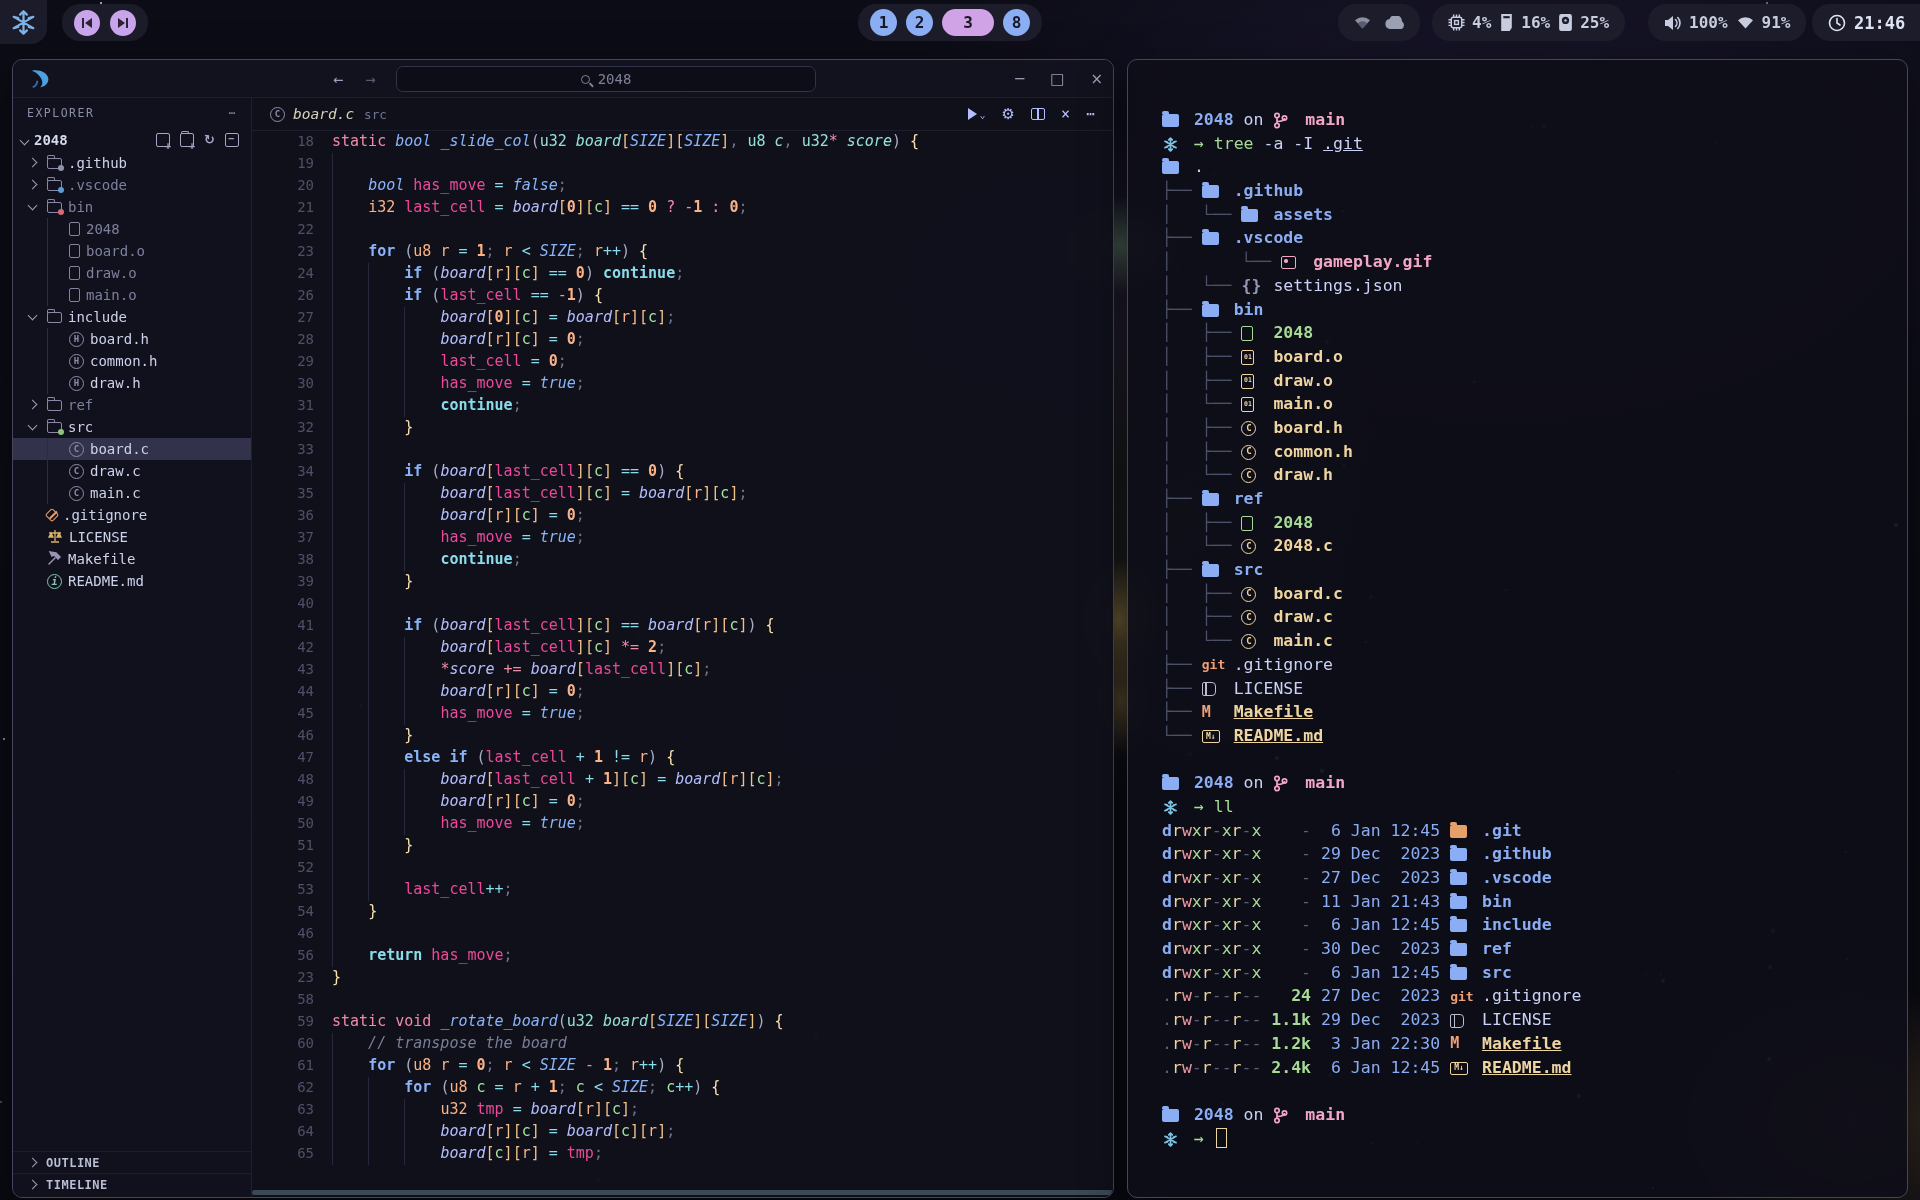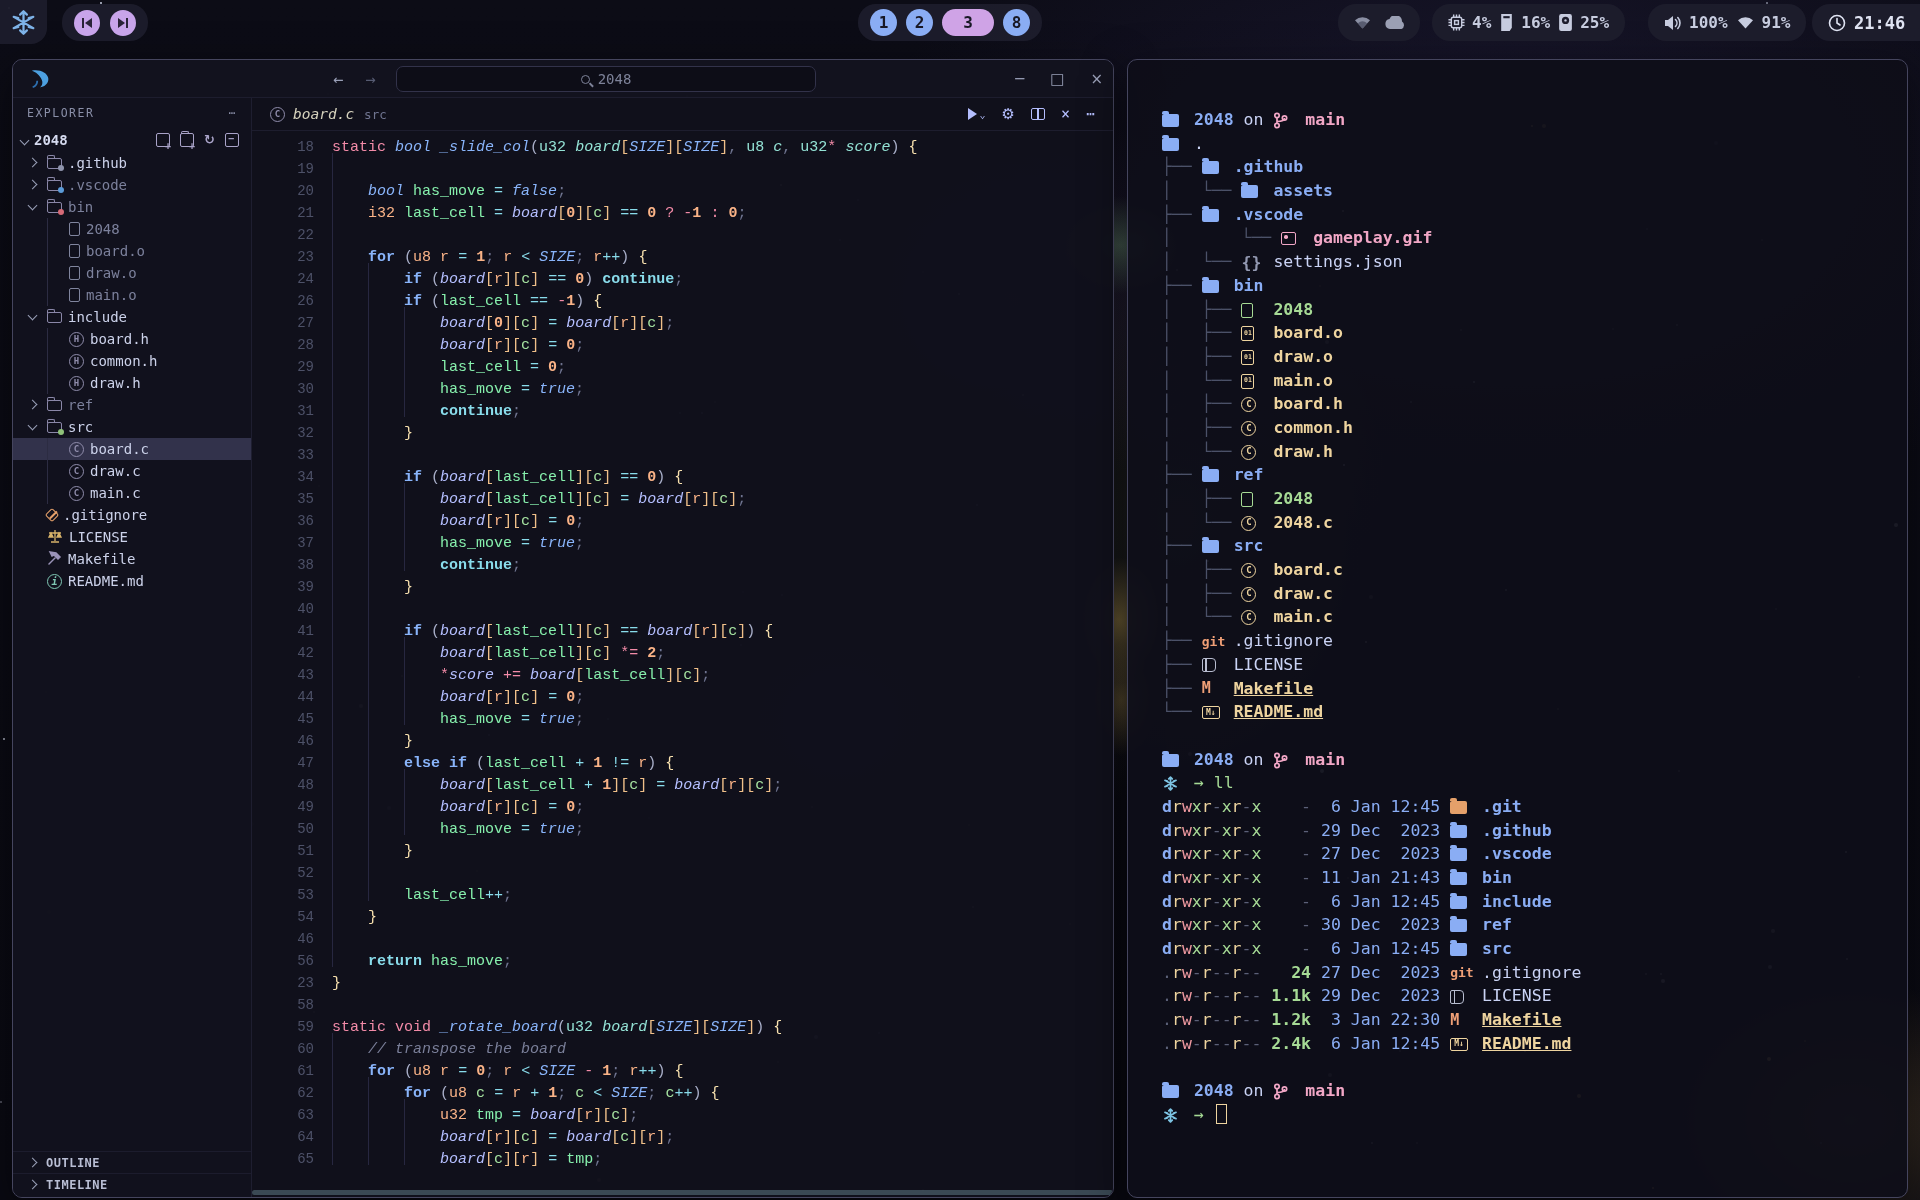--- a/index.html
+++ b/index.html
@@ -108,35 +108,35 @@
   
   .editor { flex:1; position:relative; background:rgba(16,16,27,.55); }
   .tabbar { height:33px; display:flex; align-items:center; border-bottom:1px solid #1d1d2e; padding-left:18px; gap:8px; }
   .tab-file { color:#d6d2bd; font-style:italic; font-size:14.5px; }
   .tab-hint { color:#6f7490; font-size:12.5px; margin-left:2px; }
   .edit-acts { margin-left:auto; display:flex; align-items:center; gap:16px; padding-right:18px; color:#b4befe; font-size:15px;}
   .play { width:0; height:0; border-left:9px solid #b4befe; border-top:6px solid transparent; border-bottom:6px solid transparent; display:inline-block;}
   .splitic { width:14px; height:12px; border:1.3px solid #b4befe; border-radius:2px; position:relative; display:inline-block;}
   .splitic::after { content:""; position:absolute; left:5.5px; top:0; bottom:0; width:1.3px; background:#b4befe; }
   .gearc { font-family:"DejaVu Sans", sans-serif; }
-  .code { position:absolute; top:33px; left:0; right:0; bottom:0; overflow:hidden; font-size:15px; line-height:32px;font-family:Liberation Mono, monospace; }
+  .code { position:absolute; top:33px; left:0; right:0; bottom:0; overflow:hidden; font-size:15px; line-height:20px; }
   .cl { white-space:pre; position:relative; height:22px; }
   .ln { display:inline-block; width:62px; text-align:right; color:#4d5168; padding-right:0; margin-right:18px; font-size:14px;}
   .guide { position:absolute; top:0; height:22px; width:1px; background:#272740; }
   .hscroll { position:absolute; left:0; right:0; bottom:2px; height:5px; background:rgba(150,195,205,.32); border-radius:3px;}
   
   .tk-kw{color:#f38ba8} .tk-ty{color:#89b4fa;font-style:italic} .tk-tyn{color:#fab387}
   .tk-sig{color:#94e2d5} .tk-sigi{color:#94e2d5;font-style:italic}
   .tk-ctrl{color:#89b4fa;font-weight:bold} .tk-flow{color:#89dceb;font-weight:bold}
   .tk-bool{color:#89b4fa;font-style:italic} .tk-macro{color:#89b4fa;font-style:italic}
   .tk-param{color:#b4befe;font-style:italic} .tk-vr{color:#fab387} .tk-vc{color:#a6e3a1}
   .tk-fn{color:#89b4fa;font-style:italic} .tk-num{color:#fab387;font-weight:bold}
   .tk-op{color:#89dceb} .tk-qop{color:#f38ba8}
   .tk-br{color:#f0c08a} .tk-brace{color:#f9e2af} .tk-par{color:#a8aec8} .tk-pun{color:#6f7490}
-  .tk-cm{color:#7a7f99;font-style:italic} .tk-id{color:#86efac}
+  .tk-cm{color:#7a7f99;font-style:italic} .tk-id{color:#ec4899}
   
   .term { position:absolute; inset:0; padding:48px 0 0 26px; font-size:16.5px; line-height:23.7px; }
   .t-line { white-space:pre; height:23.7px; display:block;padding-left:8px; }
   .c-fg{color:#cad3f5} .c-dirb{color:#8aadf4;font-weight:bold} .c-pinkb{color:#f2a7c6;font-weight:bold}
   .c-green{color:#a6da95} .c-greenb{color:#a6da95;font-weight:bold} .c-cream{color:#eed49f;font-weight:bold}
   .c-creamu{color:#eed49f;font-weight:bold;text-decoration:underline}
   .c-gray{color:#5b6078} .c-pfx{color:#4b5168} .c-date{color:#8aadf4} .c-size{color:#a6da95;font-weight:bold}
   .c-undw{color:#cad3f5;text-decoration:underline}
   .p-d{color:#8aadf4;font-weight:bold}.p-r{color:#eed49f}.p-w{color:#ee99a0}.p-x{color:#a6da95}.p-n{color:#5b6078}
   .ticon { display:inline-flex; width:22px; vertical-align:middle; justify-content:flex-start; align-items:center;}
@@ -482,20 +482,23 @@
 </div>
 
 <div class="window win-term">
   <div class="term" id="term">
       <span class="t-line"><span class="ticon"><span class="tf"></span></span><span class="c-dirb"> 2048</span><span class="c-fg"> on </span><span class="ticon"><svg width="15" height="17" viewBox="0 0 15 17" fill="none" stroke="#f2a7c6" stroke-width="1.7">
             <circle cx="4" cy="3.5" r="2.2"></circle>
             <circle cx="4" cy="13.5" r="2.2"></circle>
             <circle cx="11.5" cy="6" r="2.2"></circle>
             <path d="M4 5.7v5.6M4 9.5c4.5 0 7.5-1 7.5-3.5"></path>
           </svg></span><span class="c-pinkb"> main</span></span>
+      <span class="t-line"><span class="ticon"><svg width="17" height="17" viewBox="0 0 24 24" fill="none" stroke="#7dc4e4" stroke-width="2.4" stroke-linecap="round">
+            <path d="M12 3v18M4.2 7.5l15.6 9M4.2 16.5l15.6-9M12 3l-2.5 2.5M12 3l2.5 2.5M12 21l-2.5-2.5M12 21l2.5-2.5M4.2 7.5L7.6 8.4M4.2 16.5l3.4-.9M19.8 7.5l-3.4.9M19.8 16.5l-3.4-.9"></path>
+          </svg></span><span class="c-fg"> </span><span class="c-green">→ </span><span class="c-green">tree</span><span class="c-fg"> -a -I </span><span class="c-undw">.git</span></span>
       <span class="t-line"><span class="ticon"><span class="tf"></span></span><span class="c-fg"> .</span></span>
       <span class="t-line"><span class="c-pfx">├── </span><span class="ticon"><span class="tf"></span></span><span class="c-dirb"> .github</span></span>
       <span class="t-line"><span class="c-pfx">│   └── </span><span class="ticon"><span class="tf"></span></span><span class="c-dirb"> assets</span></span>
       <span class="t-line"><span class="c-pfx">├── </span><span class="ticon"><span class="tf"></span></span><span class="c-dirb"> .vscode</span></span>
       <span class="t-line"><span class="c-pfx">│       └── </span><span class="ticon"><span class="timg"></span></span><span class="c-pinkb"> gameplay.gif</span></span>
       <span class="t-line"><span class="c-pfx">│   └── </span><span class="ticon"><span class="tbrace">{}</span></span><span class="c-fg"> settings.json</span></span>
       <span class="t-line"><span class="c-pfx">├── </span><span class="ticon"><span class="tf"></span></span><span class="c-dirb"> bin</span></span>
       <span class="t-line"><span class="c-pfx">│   ├── </span><span class="ticon"><span class="tfile"></span></span><span class="c-greenb"> 2048</span></span>
       <span class="t-line"><span class="c-pfx">│   ├── </span><span class="ticon"><span class="tbin">01</span></span><span class="c-cream"> board.o</span></span>
       <span class="t-line"><span class="c-pfx">│   ├── </span><span class="ticon"><span class="tbin">01</span></span><span class="c-cream"> draw.o</span></span>

